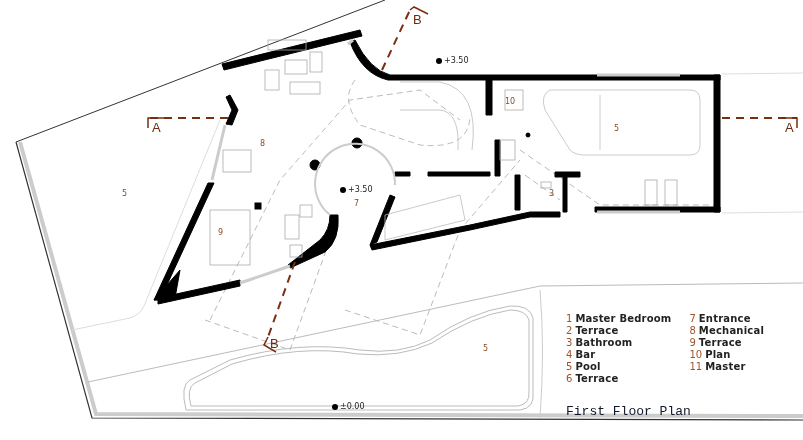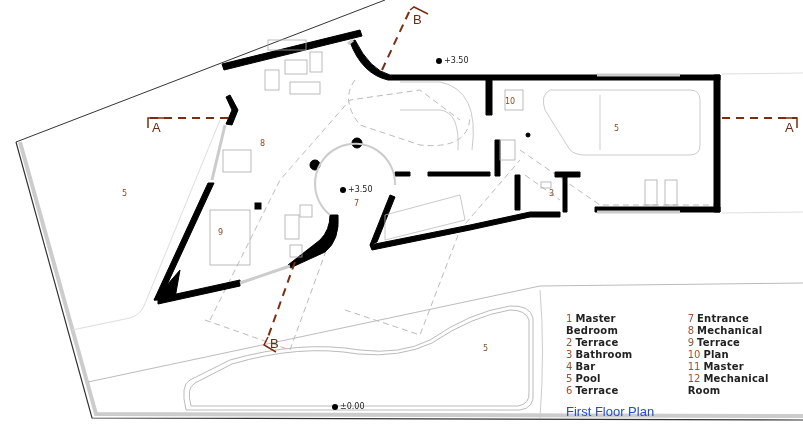--- a/index.html
+++ b/index.html
@@ -7,22 +7,22 @@
            font-family: "DejaVu Sans", sans-serif; }
     #plan { position: absolute; left: 0; top: 0; width: 803px; height: 440px; }
     .room-num { font-family: "DejaVu Sans", sans-serif; font-size: 8px; fill: #8b4a24; }
     .level { font-family: "DejaVu Sans", sans-serif; font-size: 8px; fill: #222; }
     .sect { font-family: "Liberation Sans", sans-serif; font-size: 13px; fill: #6b2a10; }
     .legend { position: absolute; left: 566px; top: 313px; display: flex; gap: 18px;
               font-family: "DejaVu Sans", sans-serif; font-size: 10px; color: #222; line-height: 12px; }
     .legend .col { display: flex; flex-direction: column; }
     .legend .num { color: #a0522d; margin-right: 3px; }
     .legend .lbl { font-weight: bold; letter-spacing: 0.2px; }
-    .title { position: absolute; left: 566px; top: 404px; font-family: Liberation Sans, sans-serif;
-             font-size: 13px; color: #1d4ed8; }
+    .title { position: absolute; left: 566px; top: 404px; font-family: Liberation Mono, monospace;
+             font-size: 13px; color: #0f172a; }
   </style>
 </head>
 <body>
 
 <svg id="plan" viewBox="0 0 803 440" xmlns="http://www.w3.org/2000/svg">
 
   <g fill="none">
     <path d="M16 142 L385 0" stroke="#333" stroke-width="1"></path>
     <path d="M16 142 L92 418 L803 420" stroke="#333" stroke-width="1.2"></path>
     <path d="M20 142 L96 414 L803 416" stroke="#ccc" stroke-width="4"></path>
@@ -154,17 +154,16 @@
     <div><span class="num">4</span><span class="lbl">Bar</span></div>
     <div><span class="num">5</span><span class="lbl">Pool</span></div>
     <div><span class="num">6</span><span class="lbl">Terrace</span></div>
   </div>
   <div class="col">
     <div><span class="num">7</span><span class="lbl">Entrance</span></div>
     <div><span class="num">8</span><span class="lbl">Mechanical</span></div>
     <div><span class="num">9</span><span class="lbl">Terrace</span></div>
     <div><span class="num">10</span><span class="lbl">Plan</span></div>
     <div><span class="num">11</span><span class="lbl">Master</span></div>
-    <div><span class="num">12</span><span class="lbl">Mechanical Room</span></div>
   </div>
 </div>
 
 <div class="title">First Floor Plan</div>
 
 </body></html>

